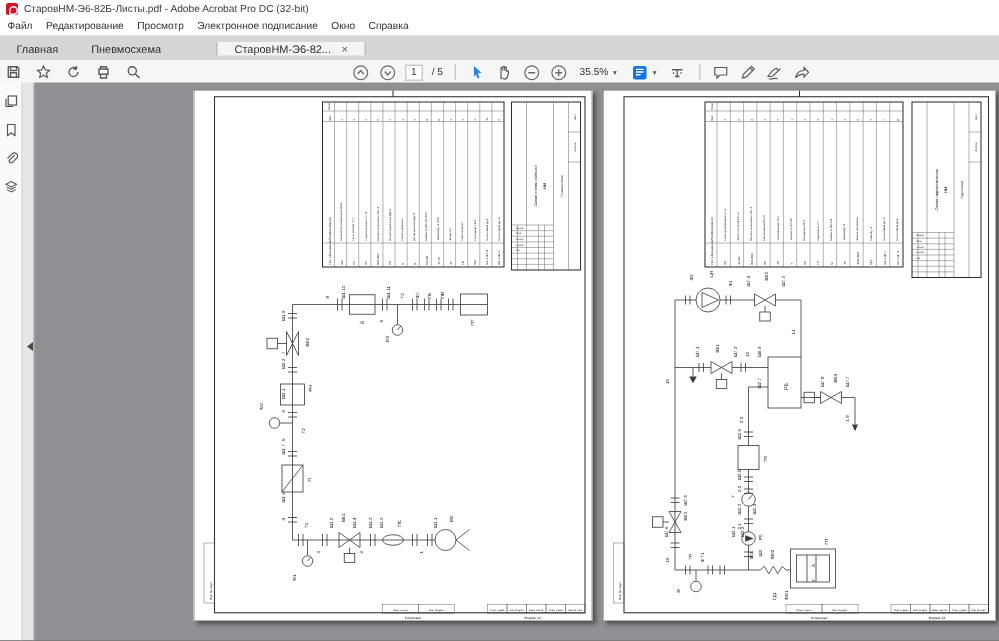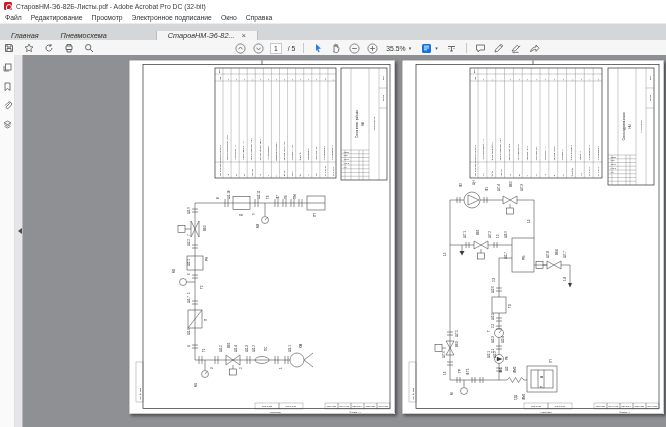--- a/index.html
+++ b/index.html
@@ -7,23 +7,23 @@
        font-family:"Liberation Sans",sans-serif;-webkit-font-smoothing:antialiased;}
   
   .titlebar{height:12px;background:#ffffff;display:flex;align-items:center;gap:4px;padding:0 4px;}
   .appicon{width:8px;height:8px;background:#d41324;border-radius:1.5px;position:relative;flex:0 0 auto;}
   .appicon:after{content:"";position:absolute;left:2px;top:2px;width:4px;height:4px;border:1px solid #fff;border-radius:50% 50% 50% 0;}
   .wtitle{font-size:6.8px;color:#3c3c3c;white-space:nowrap;}
   
   .menubar{height:11px;background:#fff;border-bottom:1px solid #ececec;display:flex;align-items:center;gap:9px;padding:0 5px;}
   .mitem{font-size:6.8px;color:#333;white-space:nowrap;}
   
-  .tabbar{height:16px;background:#d5d6d7;display:flex;align-items:flex-end;font-style:italic;}
+  .tabbar{height:16px;background:#d5d6d7;display:flex;align-items:center;}
   .tab{font-size:7.3px;color:#2f2f2f;display:flex;align-items:center;padding:0 11px;}
-  .tab.doc{background:#f4f4f5;border-left:1px solid #bcbcbc;border-right:1px solid #bcbcbc;margin-left:38px;gap:7px;}
+  .tab.doc{background:#f4f4f5;border-left:1px solid #bcbcbc;border-right:1px solid #bcbcbc;margin-left:26px;gap:7px;}
   .tab.doc .x{color:#555;font-size:7.5px;}
   
   .toolbar{height:16px;background:#f6f6f7;border-bottom:1px solid #a9a9ab;position:relative;display:flex;align-items:center;}
   .tgroup{display:flex;align-items:center;}
   .tgroup.left{position:absolute;left:3px;gap:8px;}
   .tgroup.center{position:absolute;left:234px;gap:6px;}
   .tbtn{display:flex;align-items:center;justify-content:center;width:12px;height:12px;}
   .tbtn svg{display:block;}
   .tsep{width:1px;height:10px;background:#c8c8c8;margin:0 2px;}
   .pagebox{font-size:6.8px;color:#333;border-bottom:1px solid #9a9a9a;padding:0 3px;line-height:9px;background:#fff;border:1px solid #c9c9c9;}

